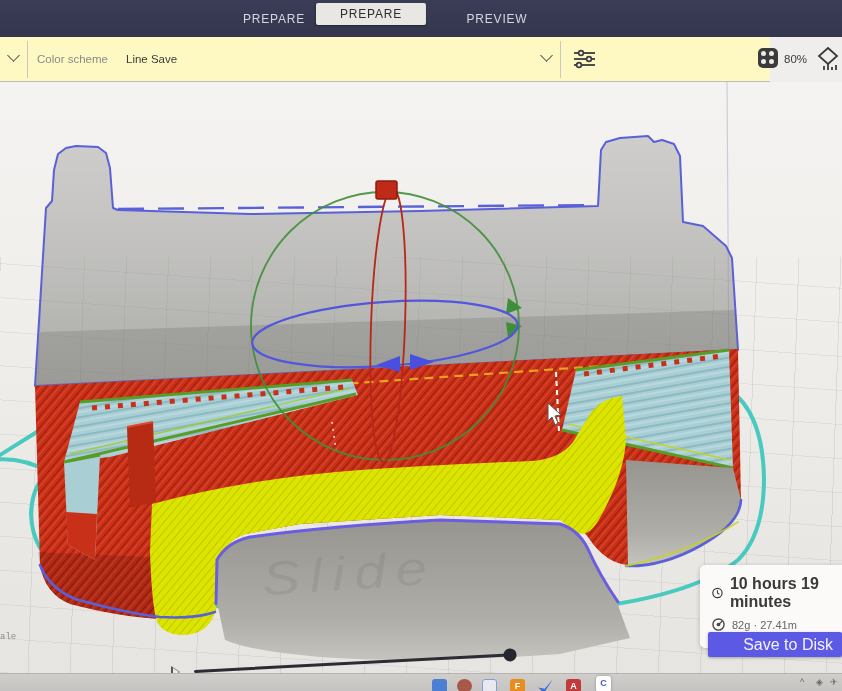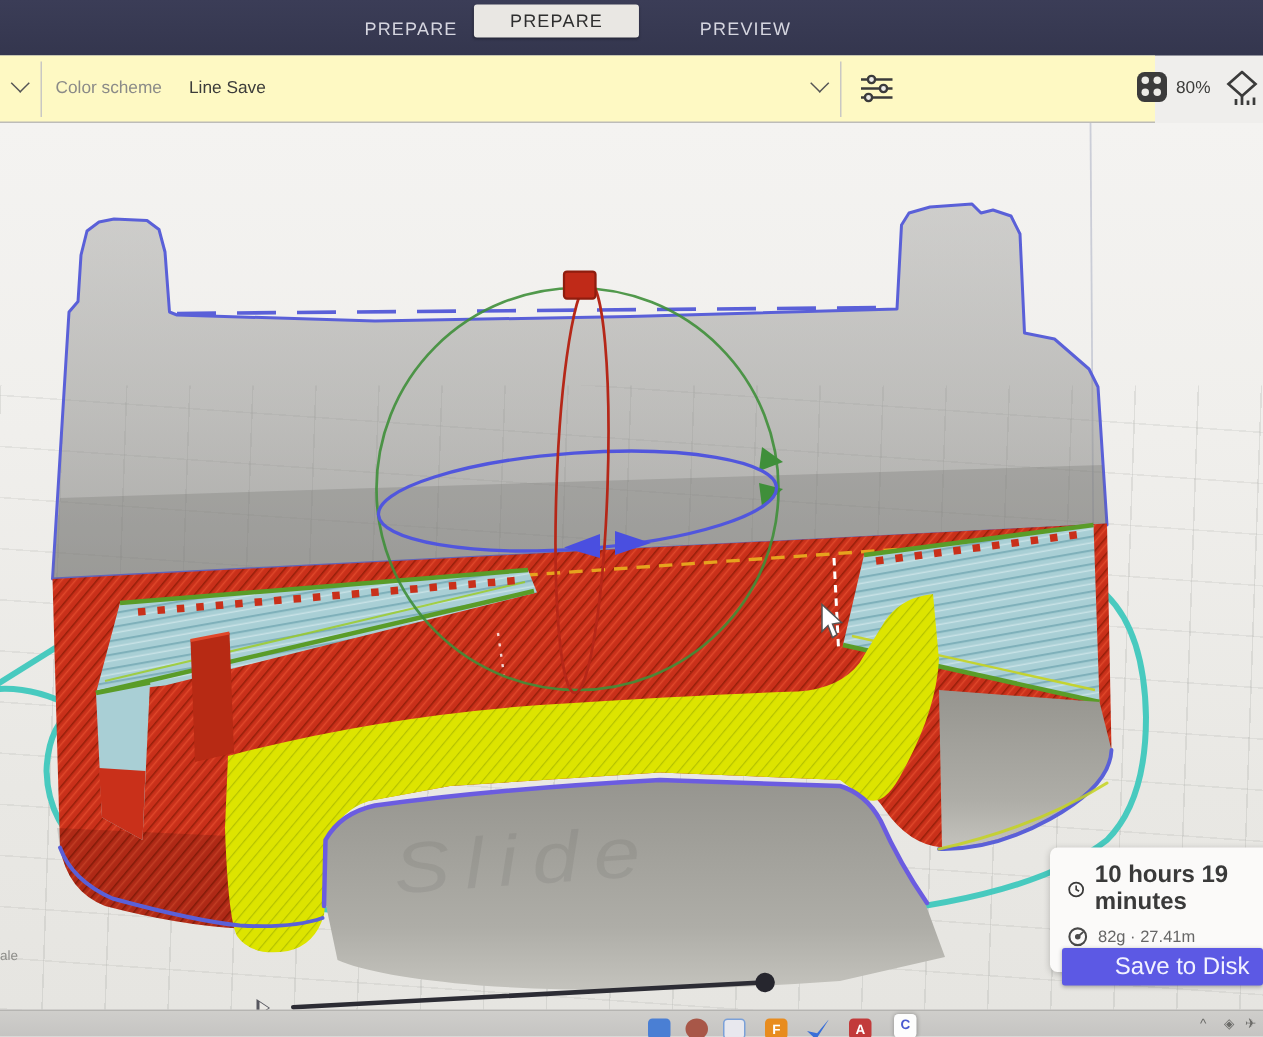--- a/index.html
+++ b/index.html
@@ -35,21 +35,21 @@
     background:linear-gradient(180deg,#f4f3f1 0%,#f0efec 35%,#e9e8e4 75%,#e6e5e1 100%); }
   .plate-grid { position:absolute; left:0; top:175px; width:842px; height:416px;
     background:
       repeating-linear-gradient(92deg, rgba(150,152,148,.28) 0 1px, transparent 1px 42px),
       repeating-linear-gradient(4deg,  rgba(150,152,148,.20) 0 1px, transparent 1px 34px);
     opacity:.75; }
   .model-svg { position:absolute; left:0; top:0; }
   .watermark { position:absolute; left:262px; top:452px; width:360px;
     font-size:56px; font-style:italic; letter-spacing:10px; color:#3a3a38;
     opacity:.09; transform:rotate(-4deg) scaleY(.85); pointer-events:none; }
-  .edge-text { position:absolute; left:0px; top:550px; font-size:9px; color:#8e8e8a; }
+  .edge-text { position:absolute; left:0px; top:550px; font-size:9px; color:#8e8e8a;font-family:Liberation Mono, monospace; }
 
   
   .stats-card { position:absolute; left:700px; top:483px; width:150px; height:83px;
     background:#fbfaf9; border-radius:5px; box-shadow:0 1px 5px rgba(0,0,0,.22);
     padding:10px 0 0 12px; }
   .stat-row { display:flex; align-items:center; gap:7px; margin-bottom:7px; }
   .stat-time { font-size:16px; font-weight:bold; color:#3a3a3a; }
   .stat-mat  { font-size:11px; color:#666; }
   .save-btn { position:absolute; left:708px; top:533px; width:134px; height:25px;
     background:#5c59e4; border:none; border-radius:2px; color:#f2f2ff;

